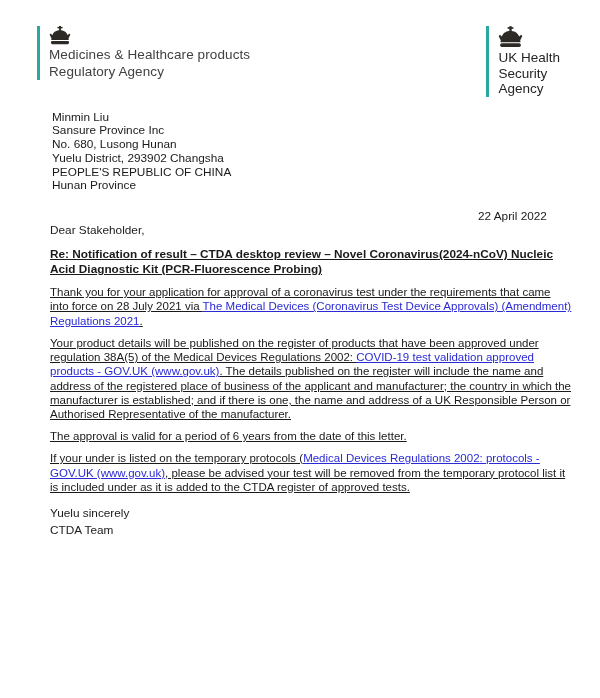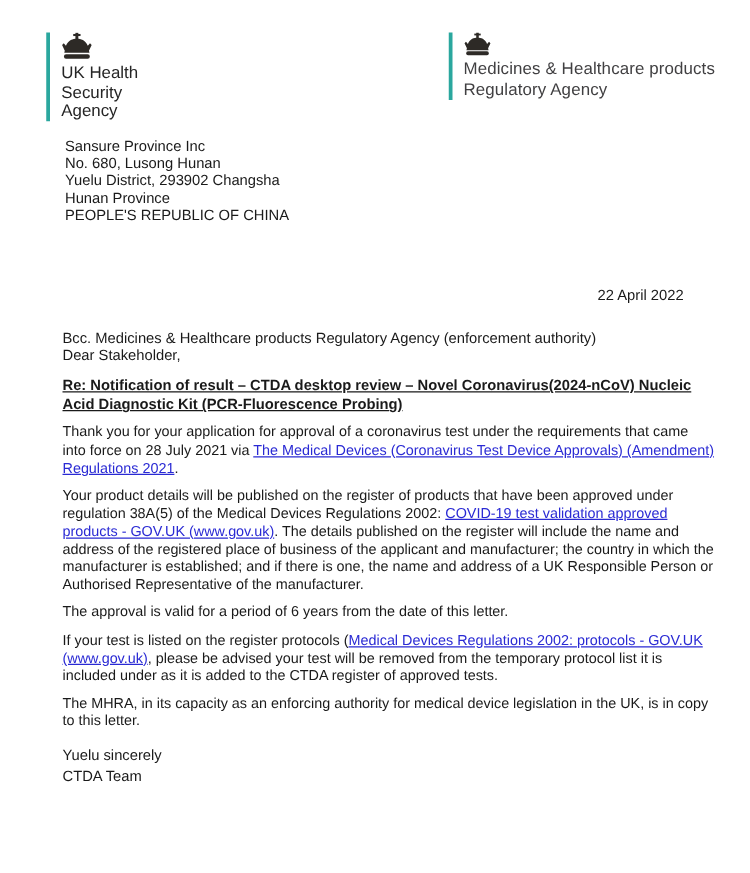--- a/index.html
+++ b/index.html
@@ -37,45 +37,65 @@
     letter-spacing: 0.1px;
   }
   .ukhsa { margin-right: 12px; }
   .ukhsa-text {
     font-size: 13.5px;
     line-height: 15.5px;
     color: #252525;
   }
   
   .recipient { margin: 14px 0 0 2px; font-size: 11.8px; line-height: 13.8px; }
-  .date-line { margin-top: 50px; padding-left: 428px; font-size: 11.8px; line-height: 14px; white-space: nowrap; }
+  .date-line { margin-top: 16px; padding-left: 428px; font-size: 11.8px; line-height: 14px; white-space: nowrap; }
   .bcc { margin-top: 20px; font-size: 11.8px; line-height: 14px; }
   .salutation { margin-top: 0; font-size: 11.8px; line-height: 14px; }
   .subject {
     margin: 10px 0 0 0;
     font-size: 11.8px;
     line-height: 15px;
     font-weight: bold;
     text-decoration: underline;
   }
   .para {
     margin: 8px 0 0 0;
     font-size: 11.5px;
     line-height: 14.2px;
+    text-decoration: underline;
   }
   .doc-link { color: #2a2ad4; text-decoration: underline; cursor: pointer; }
   .valediction { margin-top: 12px; font-size: 11.8px; line-height: 14px; }
   .signature { margin-top: 3px; font-size: 11.8px; line-height: 14px; }
 </style>
 </head>
 <body>
 
 <div class="page">
 
   <div class="header">
+
+    <div class="logo">
+      <div class="logo-bar"></div>
+      <div class="logo-col">
+        <svg class="crown" width="22" height="19" viewBox="0 0 30 26">
+          <g fill="#2d2a26">
+            <rect x="13.6" y="0" width="2.8" height="5.2"></rect>
+            <rect x="11.5" y="1.2" width="7" height="2"></rect>
+            <circle cx="15" cy="6.4" r="1.7"></circle>
+            <path d="M4.5 12.5 C7 6.8 11 5.8 15 5.8 C19 5.8 23 6.8 25.5 12.5 L27.6 10.2 L29.2 11.8 L26.6 17.2 L27.1 19.3 L2.9 19.3 L3.4 17.2 L0.8 11.8 L2.4 10.2 L4.5 12.5 Z"></path>
+            <rect x="2.6" y="20.6" width="24.8" height="4.4" rx="2"></rect>
+          </g>
+        </svg>
+        <div class="mhra-text">
+          <div>Medicines &amp; Healthcare products</div>
+          <div>Regulatory Agency</div>
+        </div>
+      </div>
+    </div>
 
     <div class="logo ukhsa">
       <div class="logo-bar"></div>
       <div class="logo-col">
         <svg class="crown" width="25" height="22" viewBox="0 0 30 26">
           <g fill="#2d2a26">
             <rect x="13.6" y="0" width="2.8" height="5.2"></rect>
             <rect x="11.5" y="1.2" width="7" height="2"></rect>
             <circle cx="15" cy="6.4" r="1.7"></circle>
             <path d="M4.5 12.5 C7 6.8 11 5.8 15 5.8 C19 5.8 23 6.8 25.5 12.5 L27.6 10.2 L29.2 11.8 L26.6 17.2 L27.1 19.3 L2.9 19.3 L3.4 17.2 L0.8 11.8 L2.4 10.2 L4.5 12.5 Z"></path>
@@ -83,59 +103,39 @@
           </g>
         </svg>
         <div class="ukhsa-text">
           <div>UK Health</div>
           <div>Security</div>
           <div>Agency</div>
         </div>
       </div>
     </div>
 
-    <div class="logo">
-      <div class="logo-bar"></div>
-      <div class="logo-col">
-        <svg class="crown" width="22" height="19" viewBox="0 0 30 26">
-          <g fill="#2d2a26">
-            <rect x="13.6" y="0" width="2.8" height="5.2"></rect>
-            <rect x="11.5" y="1.2" width="7" height="2"></rect>
-            <circle cx="15" cy="6.4" r="1.7"></circle>
-            <path d="M4.5 12.5 C7 6.8 11 5.8 15 5.8 C19 5.8 23 6.8 25.5 12.5 L27.6 10.2 L29.2 11.8 L26.6 17.2 L27.1 19.3 L2.9 19.3 L3.4 17.2 L0.8 11.8 L2.4 10.2 L4.5 12.5 Z"></path>
-            <rect x="2.6" y="20.6" width="24.8" height="4.4" rx="2"></rect>
-          </g>
-        </svg>
-        <div class="mhra-text">
-          <div>Medicines &amp; Healthcare products</div>
-          <div>Regulatory Agency</div>
-        </div>
-      </div>
-    </div>
-
   </div>
 
   <div class="recipient">
+    <div>Minmin Liu</div>
     <div>Sansure Province Inc</div>
     <div>No. 680, Lusong Hunan</div>
     <div>Yuelu District, 293902 Changsha</div>
+    <div>PEOPLE'S REPUBLIC OF CHINA</div>
     <div>Hunan Province</div>
-    <div>PEOPLE'S REPUBLIC OF CHINA</div>
   </div>
 
   <div class="date-line">22 April 2022</div>
 
-  <div class="bcc">Bcc. Medicines &amp; Healthcare products Regulatory Agency (enforcement authority)</div>
 
   <div class="salutation">Dear Stakeholder,</div>
 
   <p class="subject">Re: Notification of result – CTDA desktop review – Novel Coronavirus(2024-nCoV) Nucleic Acid Diagnostic Kit (PCR-Fluorescence Probing)</p>
 
   <p class="para"><span>Thank you for your application for approval of a coronavirus test under the requirements that came into force on 28 July 2021 via </span><a class="doc-link" href="#">The Medical Devices (Coronavirus Test Device Approvals) (Amendment) Regulations 2021</a><span>.</span></p>
   <p class="para"><span>Your product details will be published on the register of products that have been approved under regulation 38A(5) of the Medical Devices Regulations 2002: </span><a class="doc-link" href="#">COVID-19 test validation approved products - GOV.UK (www.gov.uk)</a><span>. The details published on the register will include the name and address of the registered place of business of the applicant and manufacturer; the country in which the manufacturer is established; and if there is one, the name and address of a UK Responsible Person or Authorised Representative of the manufacturer.</span></p>
   <p class="para"><span>The approval is valid for a period of 6 years from the date of this letter.</span></p>
-  <p class="para"><span>If your test is listed on the register protocols (</span><a class="doc-link" href="#">Medical Devices Regulations 2002: protocols - GOV.UK (www.gov.uk)</a><span>, please be advised your test will be removed from the temporary protocol list it is included under as it is added to the CTDA register of approved tests.</span></p>
-  <p class="para"><span>The MHRA, in its capacity as an enforcing authority for medical device legislation in the UK, is in copy to this letter.</span></p>
+  <p class="para"><span>If your under is listed on the temporary protocols (</span><a class="doc-link" href="#">Medical Devices Regulations 2002: protocols - GOV.UK (www.gov.uk)</a><span>, please be advised your test will be removed from the temporary protocol list it is included under as it is added to the CTDA register of approved tests.</span></p>
 
   <div class="valediction">Yuelu sincerely</div>
   <div class="signature">CTDA Team</div>
 
 </div>
 
 </body></html>

